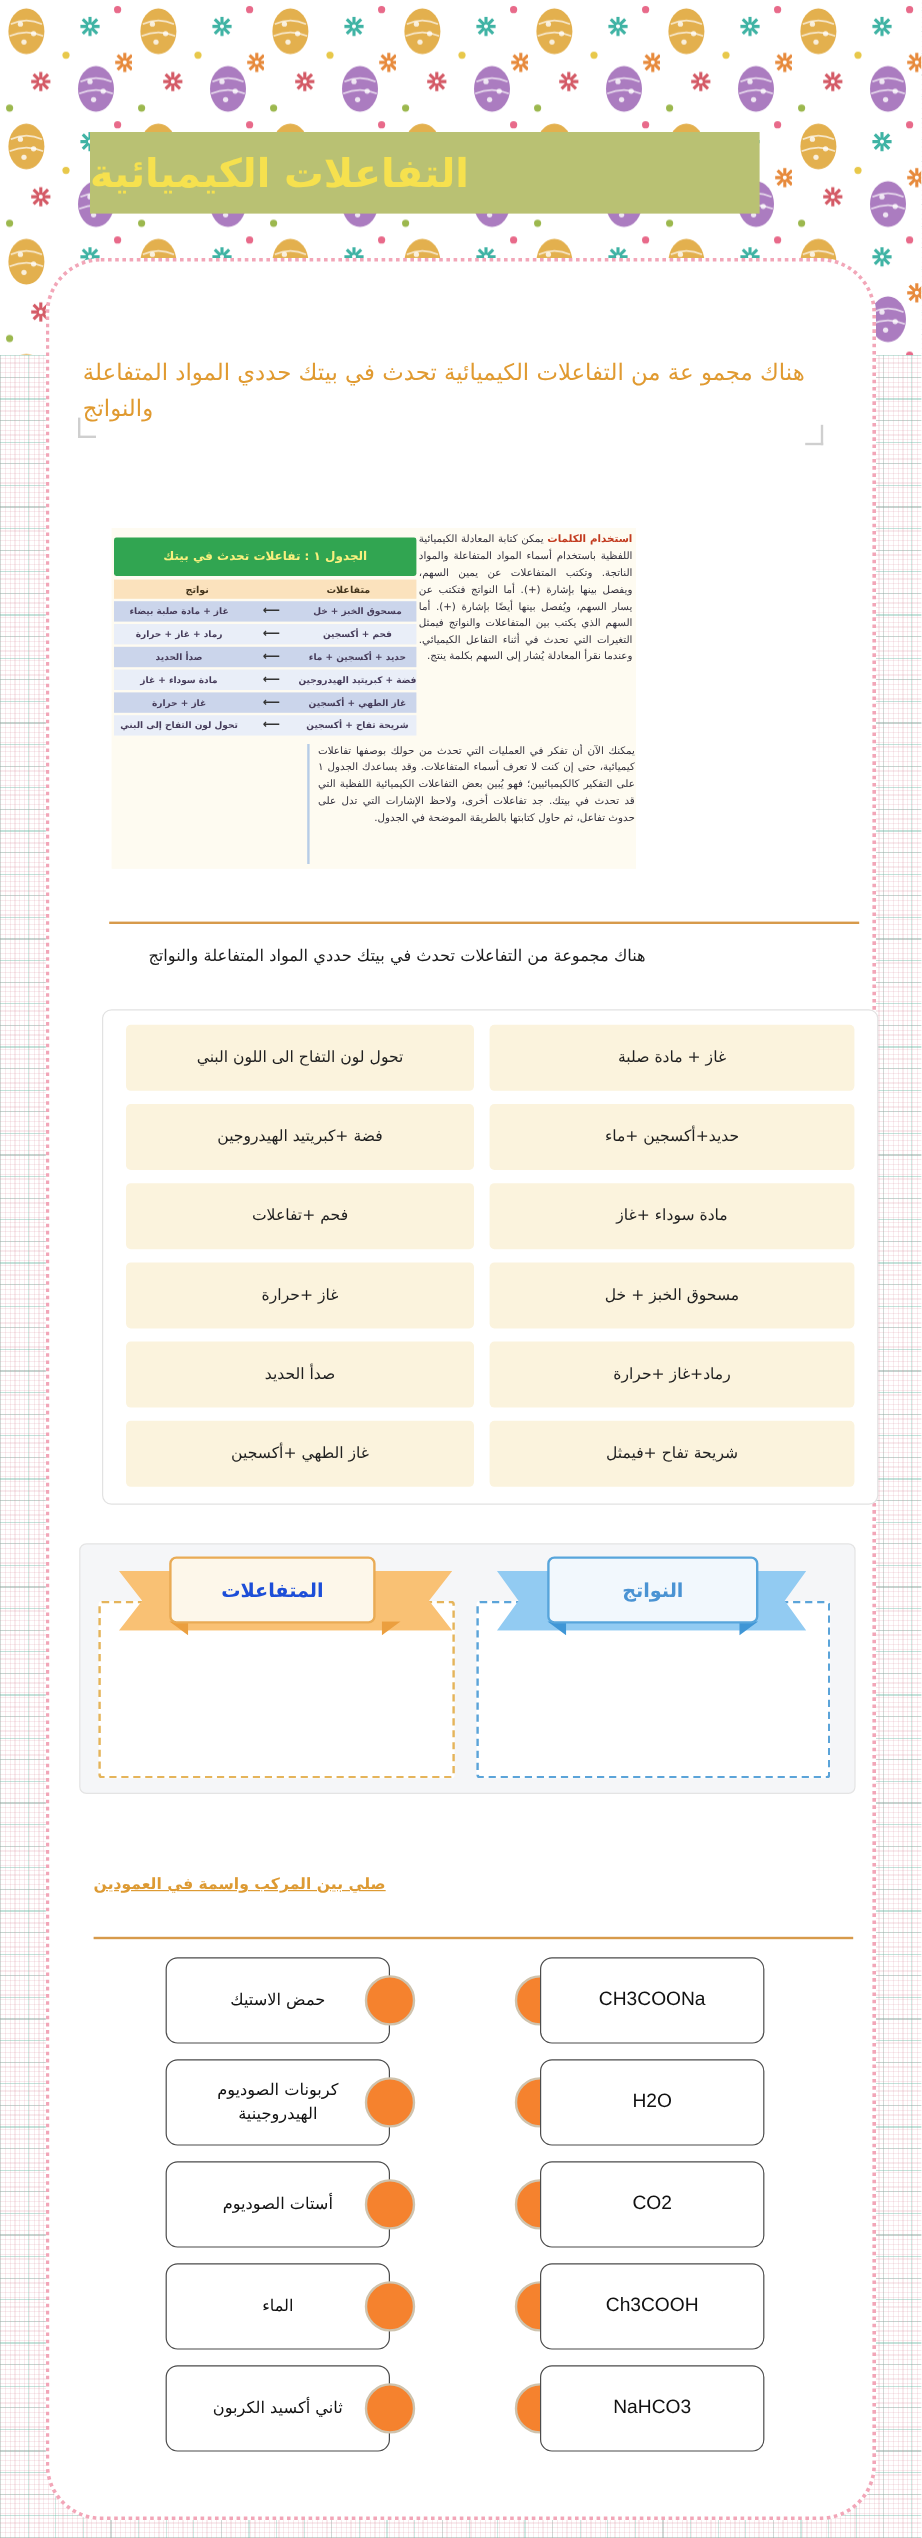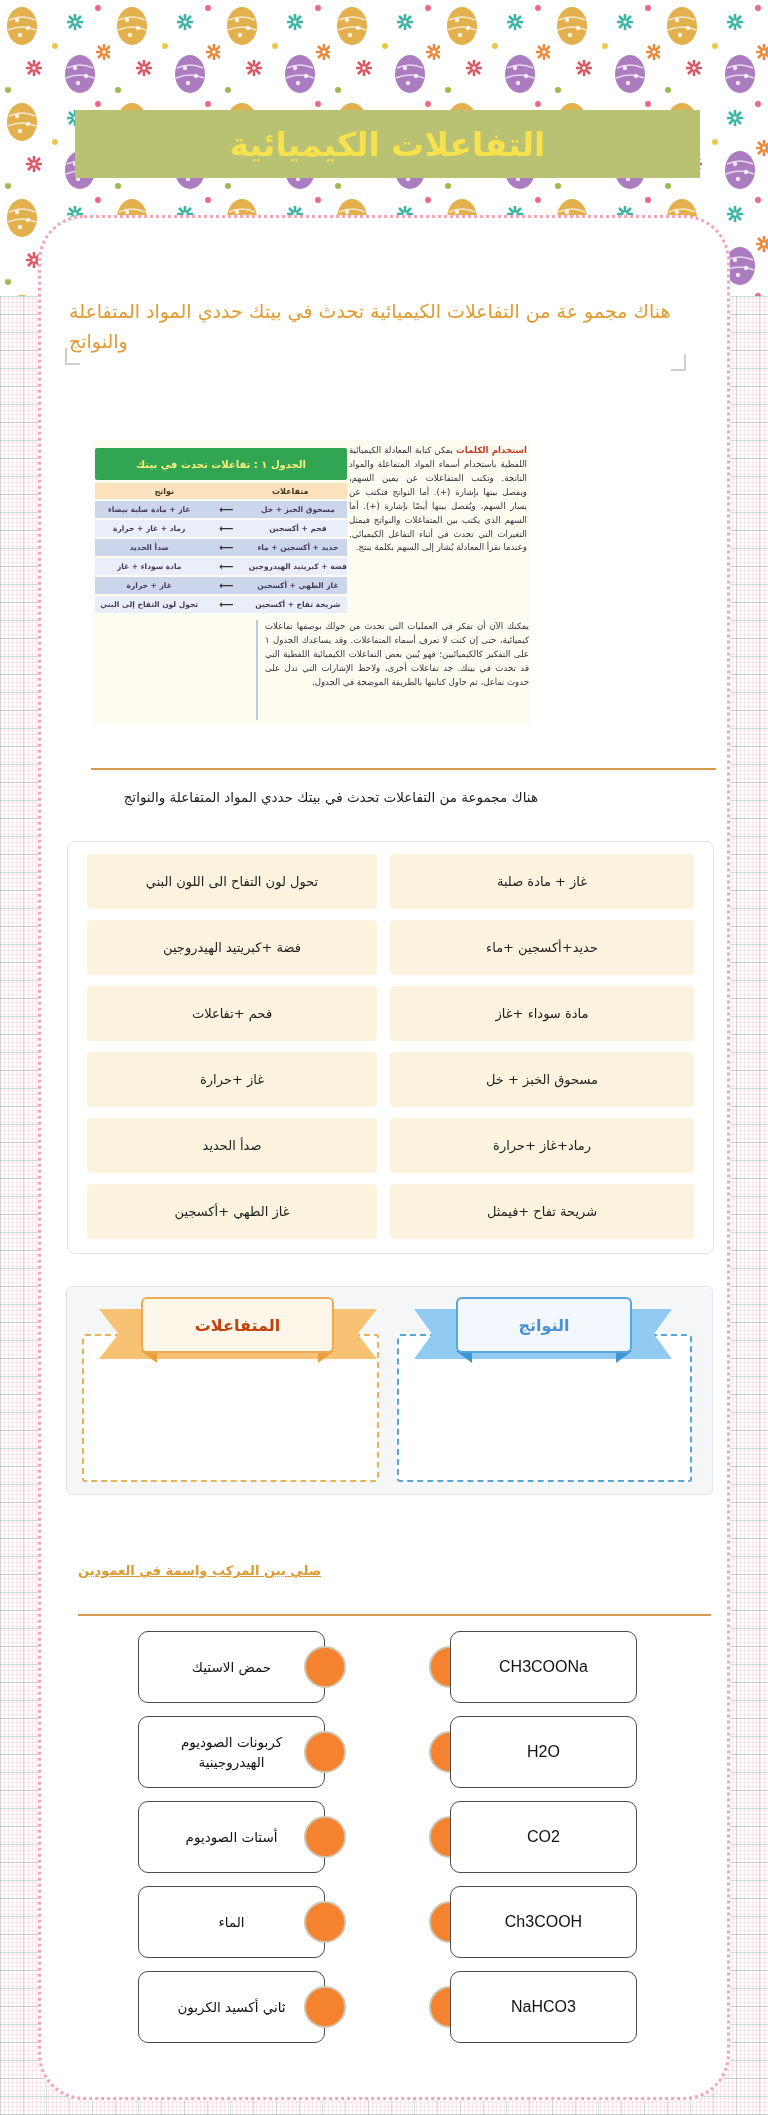--- a/index.html
+++ b/index.html
@@ -4,22 +4,22 @@
 <style>
   html,body{margin:0;padding:0;}
   body{font-family:"DejaVu Sans",sans-serif;}
   #screen{position:relative;width:768px;height:2115px;overflow:hidden;background-color:#ffffff;
     background-image:
       repeating-linear-gradient(0deg, rgba(214,130,148,.16) 0 1px, transparent 1px 4px),
       repeating-linear-gradient(90deg, rgba(214,130,148,.16) 0 1px, transparent 1px 4px),
       repeating-linear-gradient(0deg, rgba(96,182,160,.38) 0 1px, transparent 1px 18px),
       repeating-linear-gradient(90deg, rgba(96,182,160,.30) 0 1px, transparent 1px 23px);}
   .egg-band{position:absolute;left:0;top:0;width:768px;height:296px;}
-  .title-bar{position:absolute;left:75px;top:110px;width:625px;height:68px;background:#b9c173;
-    display:flex;align-items:center;justify-content:center;}
+  .title-bar{position:absolute;left:75px;top:110px;width:558px;height:68px;background:#b9c173;
+    display:flex;align-items:center;justify-content:flex-start;}
   .title-bar span{color:#f6e14e;font-size:33px;font-weight:bold;letter-spacing:2px;}
   .card{position:absolute;left:38px;top:215px;width:692px;height:1885px;background:#ffffff;
     border:3px dotted #f2a6b8;border-radius:46px;box-sizing:border-box;}
   .abs{position:absolute;}
   
   .intro-heading{left:28px;top:78px;width:646px;direction:rtl;text-align:left;
     color:#e09a30;font-size:19px;font-weight:normal;line-height:1.6;}
   .handle-l{left:24px;top:130px;width:13px;height:15px;border-left:2px solid #cfcfcf;border-bottom:2px solid #cfcfcf;}
   .handle-r{left:630px;top:136px;width:13px;height:15px;border-right:2px solid #cfcfcf;border-bottom:2px solid #cfcfcf;}
   
@@ -43,21 +43,21 @@
   .tb-row:nth-child(even){background:#e9eef8;}
   .tb-row .rc{width:39%;text-align:center;}
   .tb-row .ar{width:18%;text-align:center;color:#333;font-size:10px;line-height:1;}
   .tb-row .pc{width:43%;text-align:center;}
   
   .divider1{left:50px;top:550px;width:625px;border-top:2px solid #d79a4b;}
   .divider2{left:37px;top:1396px;width:633px;border-top:2px solid #d79a4b;}
   .middle-text{left:27px;top:571px;width:470px;direction:rtl;text-align:right;white-space:nowrap;
     font-size:13.5px;color:#1c1c1c;}
   
-  .word-bank{left:26px;top:623px;width:647px;height:413px;background:#fff;border:1px solid #e2e2e2;
+  .word-bank{left:44px;top:623px;width:647px;height:413px;background:#fff;border:1px solid #e2e2e2;
     border-radius:8px;box-sizing:border-box;padding:12px 19px;}
   .wb-row{display:flex;gap:13px;margin-bottom:11px;height:55px;}
   .wb-box{background:#fbf3dd;border-radius:4px;display:flex;align-items:center;justify-content:center;
     direction:rtl;font-size:13px;color:#1f1f1f;}
   .wb-left{width:290px;}
   .wb-right{flex:1;}
   
   .zone-section{left:25px;top:1068px;width:647px;height:209px;background:#f5f6f8;border:1px solid #e4e4e4;
     border-radius:6px;box-sizing:border-box;}
   .dashzone{position:absolute;top:47px;height:148px;background:#fff;border-radius:3px;box-sizing:border-box;}
@@ -67,21 +67,21 @@
     clip-path:polygon(0% 0%,100% 0%,93% 50%,100% 100%,0% 100%,7% 50%);}
   .wing-orange{left:32px;width:278px;background:#f9c174;}
   .wing-blue{left:347px;width:258px;background:#92cbf2;}
   .fold{position:absolute;top:64px;width:16px;height:12px;z-index:2;}
   .fold-l{clip-path:polygon(0 0,100% 0,100% 100%);}
   .fold-r{clip-path:polygon(0 0,100% 0,0 100%);}
   .fold-orange{background:#eb9f3f;}
   .fold-blue{background:#3f96d6;}
   .ribbon-box{position:absolute;top:10px;height:56px;z-index:3;border-radius:6px;box-sizing:border-box;
     display:flex;align-items:center;justify-content:center;font-size:16px;font-weight:bold;}
-  .rb-orange{left:74px;width:193px;background:#fdf7ea;border:2px solid #e9ab55;color:#c2410c;}
+  .rb-orange{left:74px;width:172px;background:#fdf7ea;border:2px solid #e9ab55;color:#1d4ed8;}
   .rb-blue{left:389px;width:176px;background:#f2f8fd;border:2px solid #58a5db;color:#4a93d3;}
   
   .match-heading{left:37px;top:1345px;direction:rtl;text-align:left;white-space:nowrap;
     color:#dd9a33;font-size:13px;font-weight:bold;text-decoration:underline;}
   .match-rows{left:0;top:1413px;width:692px;}
   .m-row{position:relative;height:72px;margin-bottom:13px;}
   .m-box{position:absolute;top:0;width:187px;height:72px;background:#fff;border:1.5px solid #4b4b4b;
     border-radius:10px;box-sizing:border-box;display:flex;align-items:center;justify-content:center;
     text-align:center;padding:4px 10px;}
   .m-box-l{left:97px;direction:rtl;font-size:13.5px;color:#111;line-height:1.5;}

